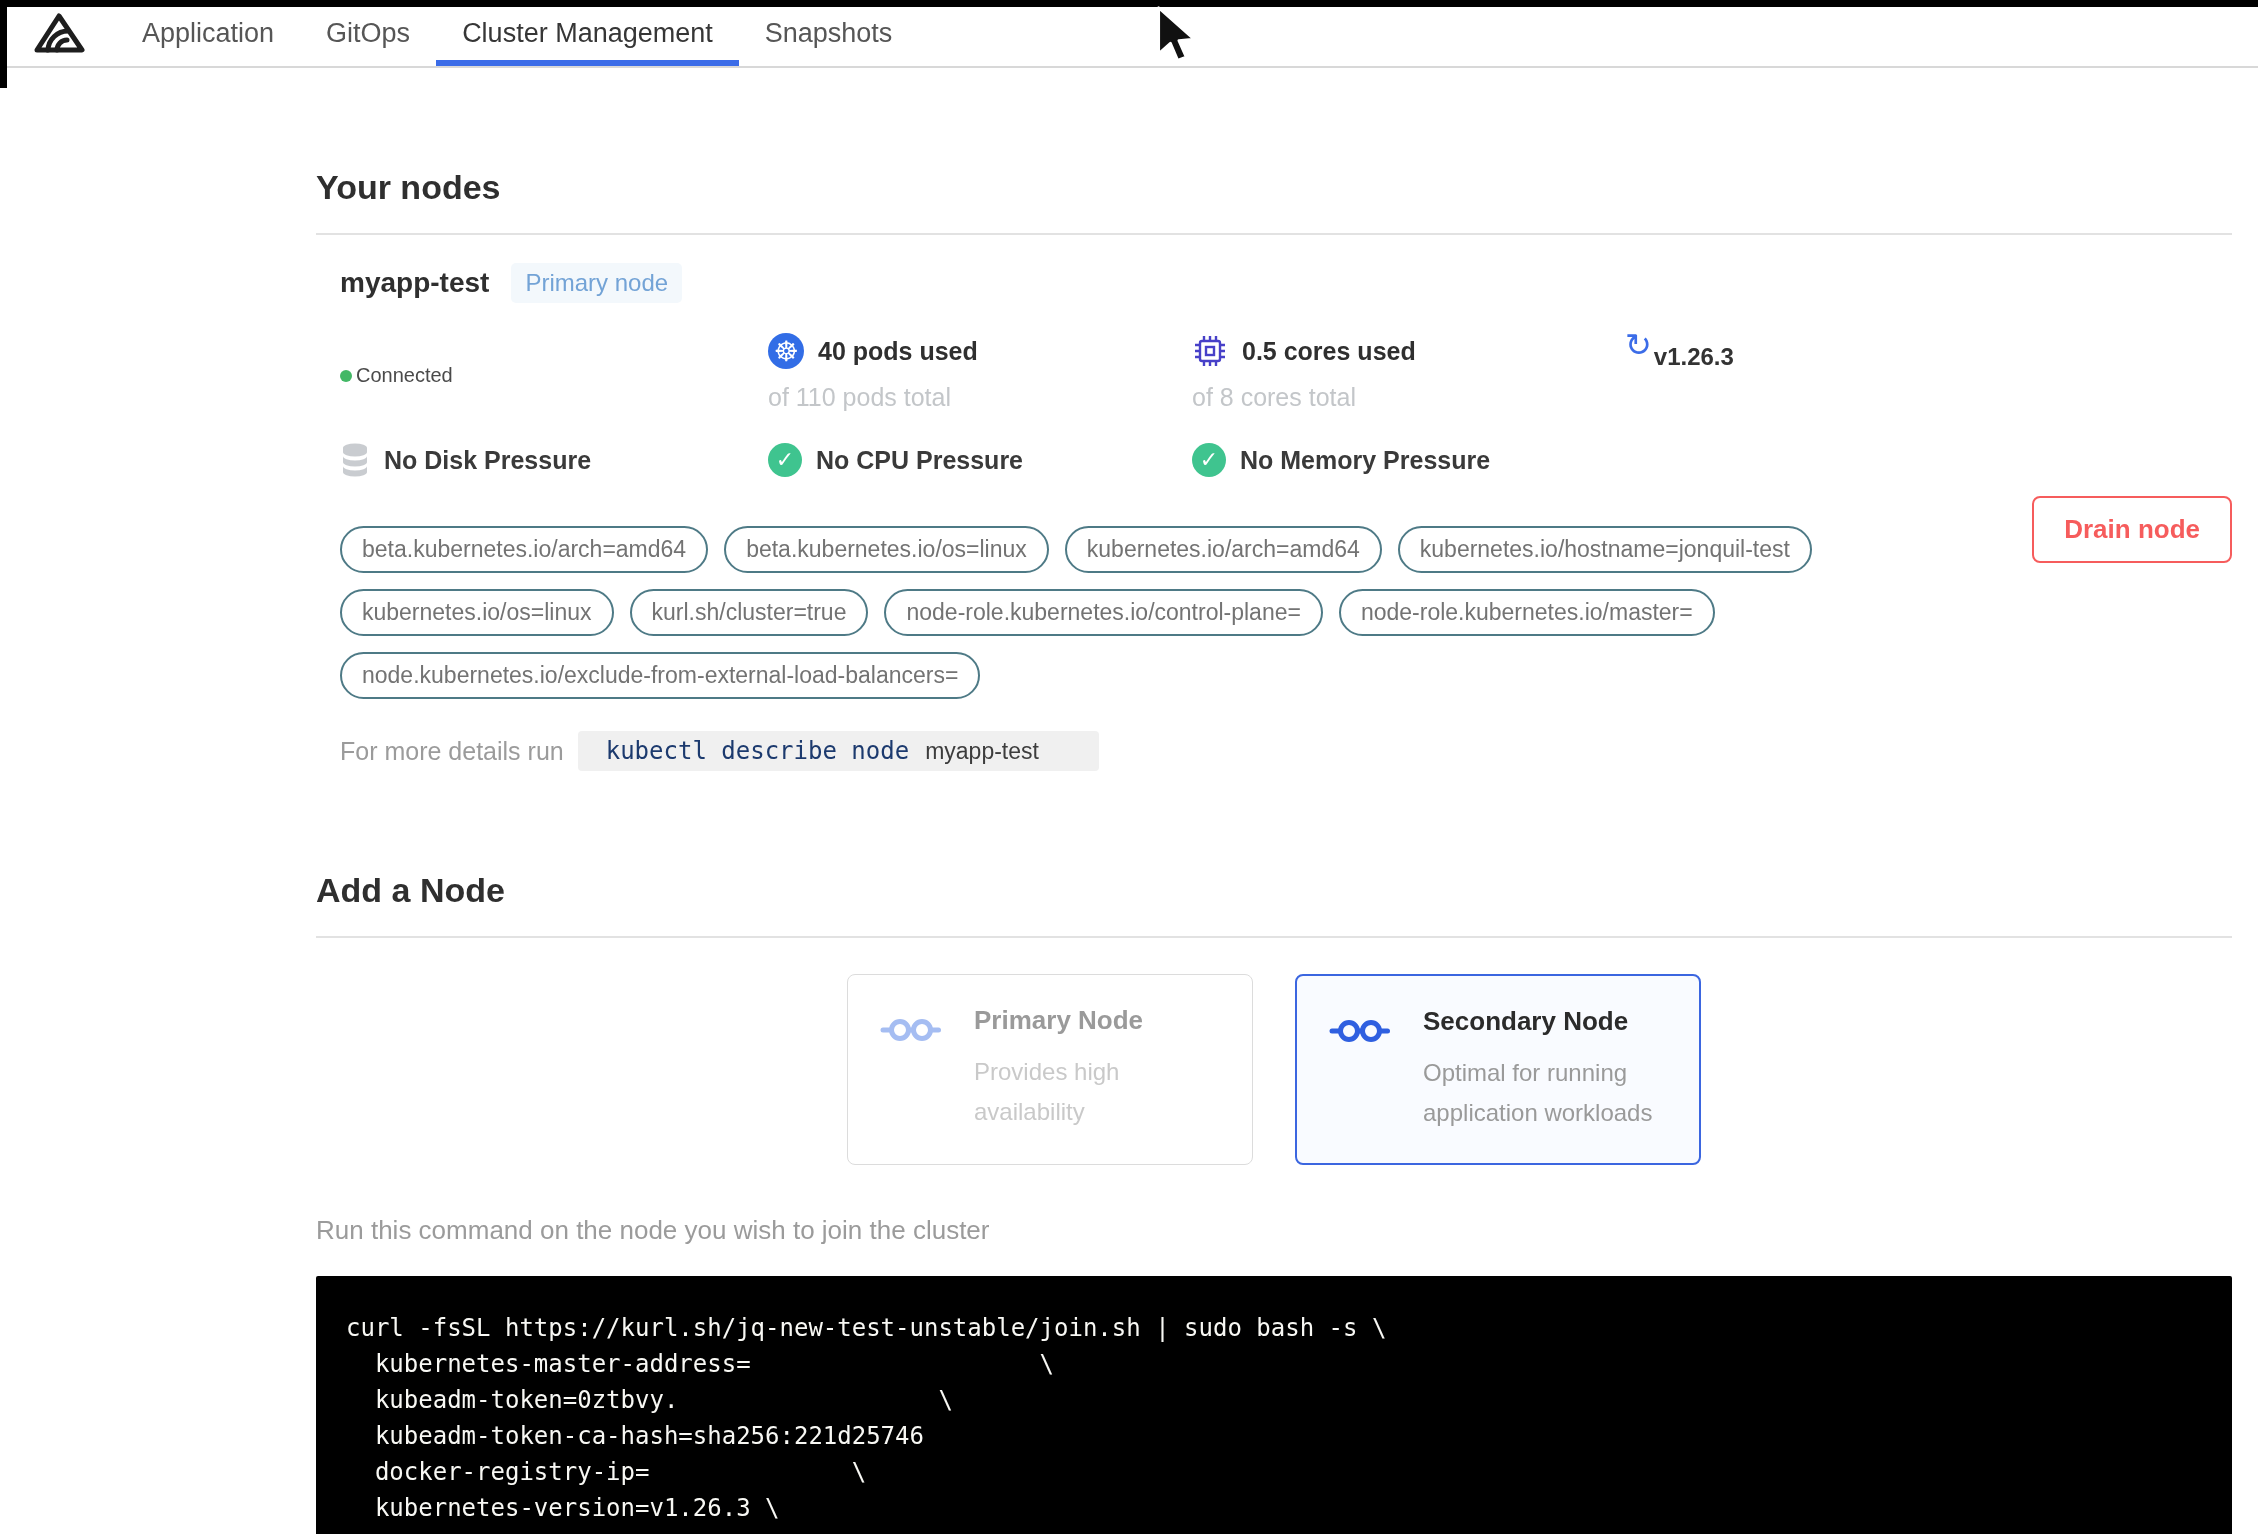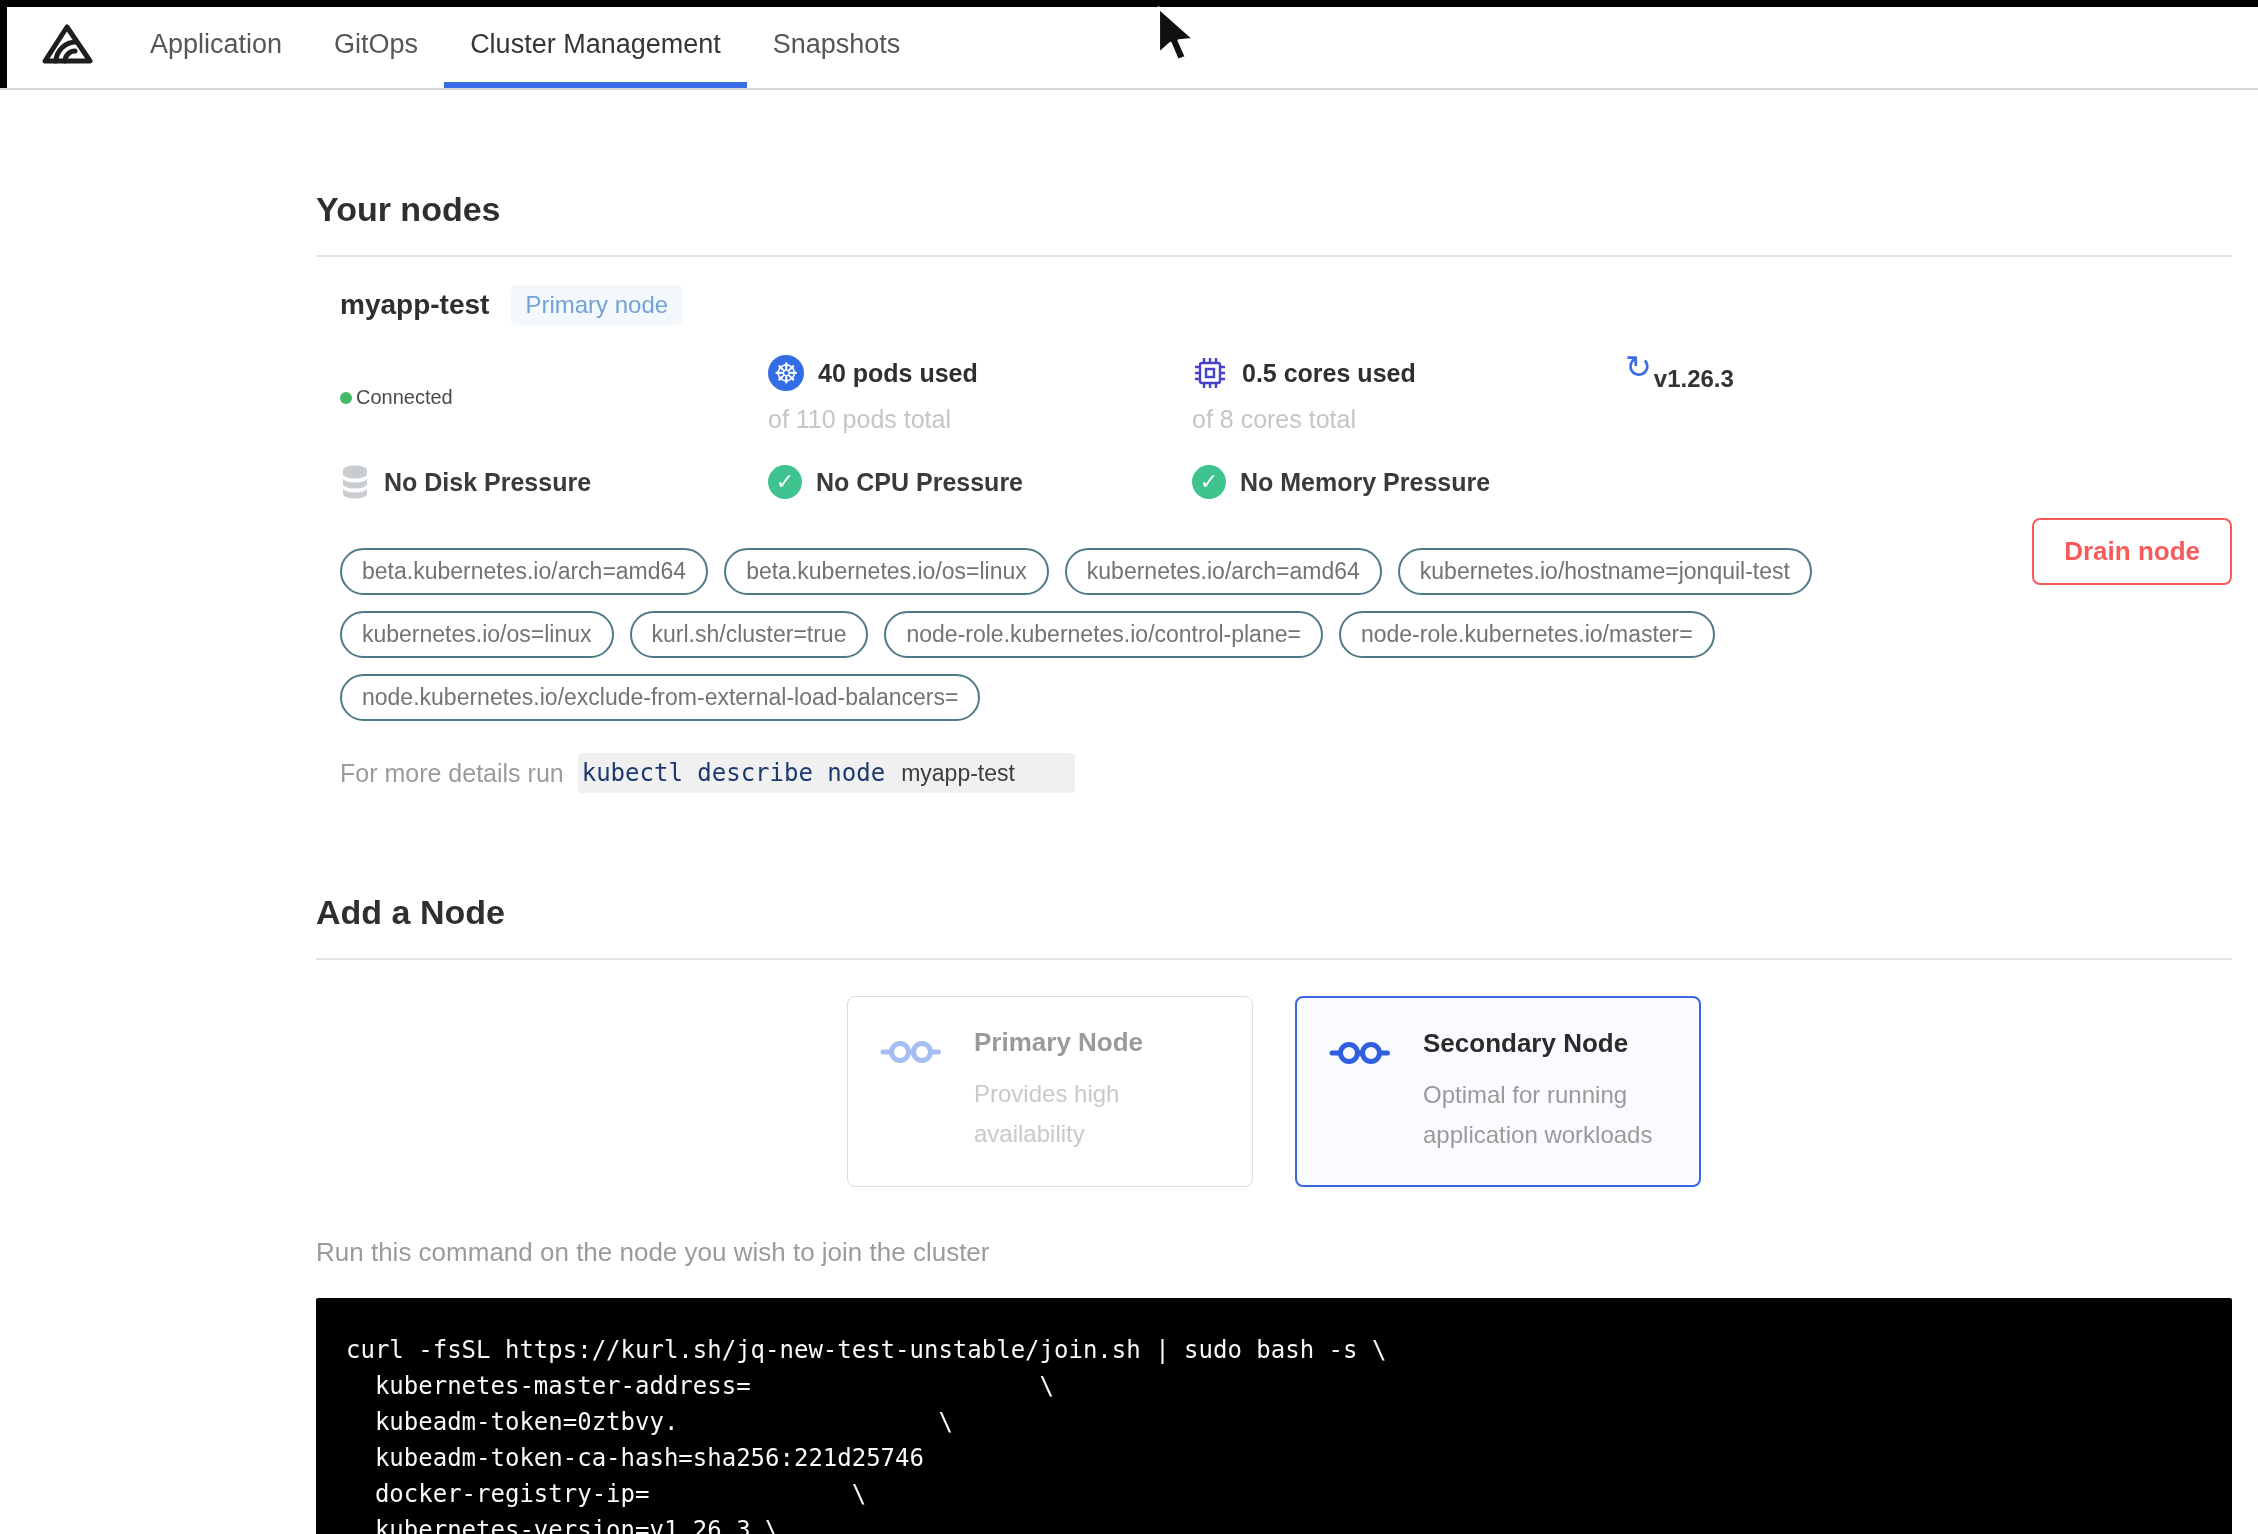--- a/index.html
+++ b/index.html
@@ -4,22 +4,22 @@
 <style>
   * { margin:0; padding:0; box-sizing:border-box; }
   html,body { width:2258px; height:1534px; background:#ffffff; overflow:hidden;
               font-family:"Liberation Sans","DejaVu Sans",sans-serif; color:#323232; }
 
   
   .top-strip  { position:absolute; left:0; top:0; width:2258px; height:7px; background:#000; z-index:50; }
   .left-strip { position:absolute; left:0; top:0; width:7px; height:88px; background:#000; z-index:50; }
 
   
-  header { position:relative; height:90px; display:flex; align-items:stretch;
-           border-bottom:2px solid #d8d8d8; background:#fff;padding-left:8px; }
+  header { position:relative; height:68px; display:flex; align-items:stretch;
+           border-bottom:2px solid #d8d8d8; background:#fff; }
   .logo { width:56px; margin-left:30px; display:flex; align-items:center; }
   nav { display:flex; margin-left:30px; }
   .tab { display:flex; align-items:center; padding:0 26px; font-size:27px; color:#565656;
          border-bottom:6px solid transparent; border-top:6px solid transparent; cursor:pointer; }
   .tab.active { color:#363636; border-bottom-color:#3b6ce8; }
 
   
   main { padding:0 26px 0 316px; }
   h2 { font-size:34px; font-weight:700; color:#2f2f2f; margin-top:100px; margin-bottom:26px; }
   .rule { border:none; border-top:2px solid #e2e2e2; }
@@ -48,21 +48,21 @@
 
   .drain-btn { position:absolute; right:0; top:233px; background:#fff; border:2px solid #f65c5c;
                color:#f65c5c; font-weight:700; font-size:26px; padding:16px 30px; border-radius:8px; cursor:pointer;
                font-family:"Liberation Sans","DejaVu Sans",sans-serif; }
 
   .pills { margin-top:48px; max-width:1680px; display:flex; flex-wrap:wrap; gap:16px 16px; }
   .pill { border:2px solid #4e7a86; color:#737373; border-radius:26px; padding:8px 20px;
           font-size:23px; font-weight:500; white-space:nowrap; }
 
   .details-line { margin-top:32px; display:flex; align-items:center; gap:14px; font-size:25px; color:#9b9b9b; }
-  .code-chip { background:#f0f0f0; border-radius:4px; padding:6px 60px 6px 4px; display:inline-flex; gap:16px; align-items:center; }
+  .code-chip { background:#f0f0f0; border-radius:4px; padding:6px 60px 6px 28px; display:inline-flex; gap:16px; align-items:center; }
   .code-chip .mono { font-family:"DejaVu Sans Mono","Liberation Mono",monospace; font-size:24px; color:#1c3a6e; }
   .code-chip .plain { font-size:23px; color:#3d3d3d; }
 
   .cards-row { margin-top:36px; display:flex; justify-content:center; gap:42px; }
   .node-option { width:406px; border-radius:8px; padding:30px 32px; display:flex; gap:24px; cursor:pointer; background:#fff; }
   .node-option .opt-title { font-size:26px; font-weight:700; }
   .node-option .opt-desc { margin-top:16px; font-size:24px; line-height:40px; max-width:250px; }
   .node-option.disabled { border:1px solid #dcdcdc; }
   .node-option.disabled .opt-title { color:#9a9a9a; }
   .node-option.disabled .opt-desc { color:#c9c9c9; }

